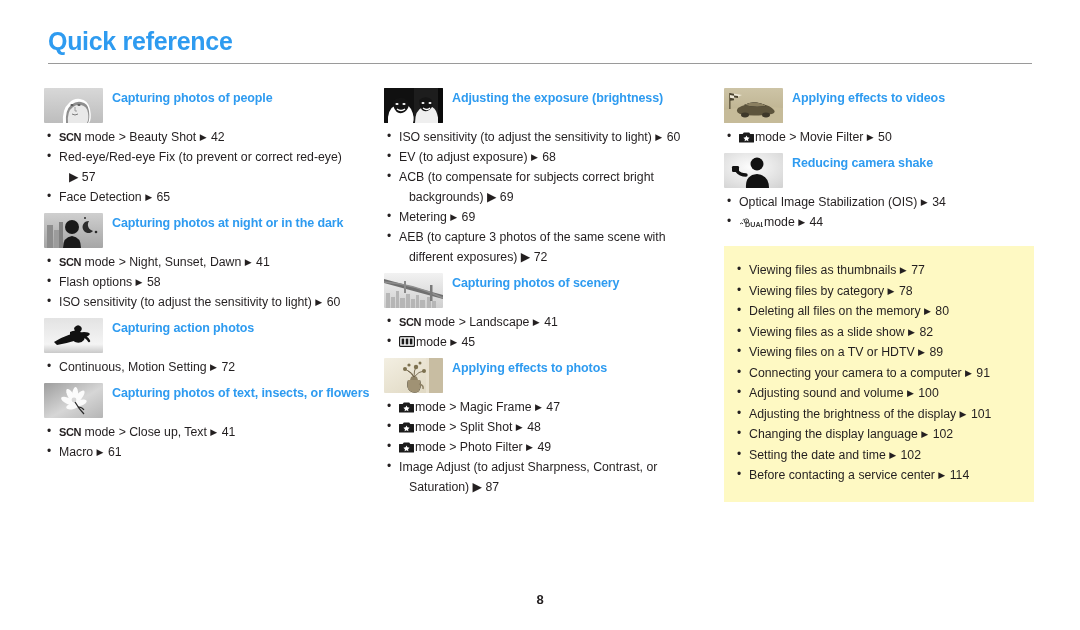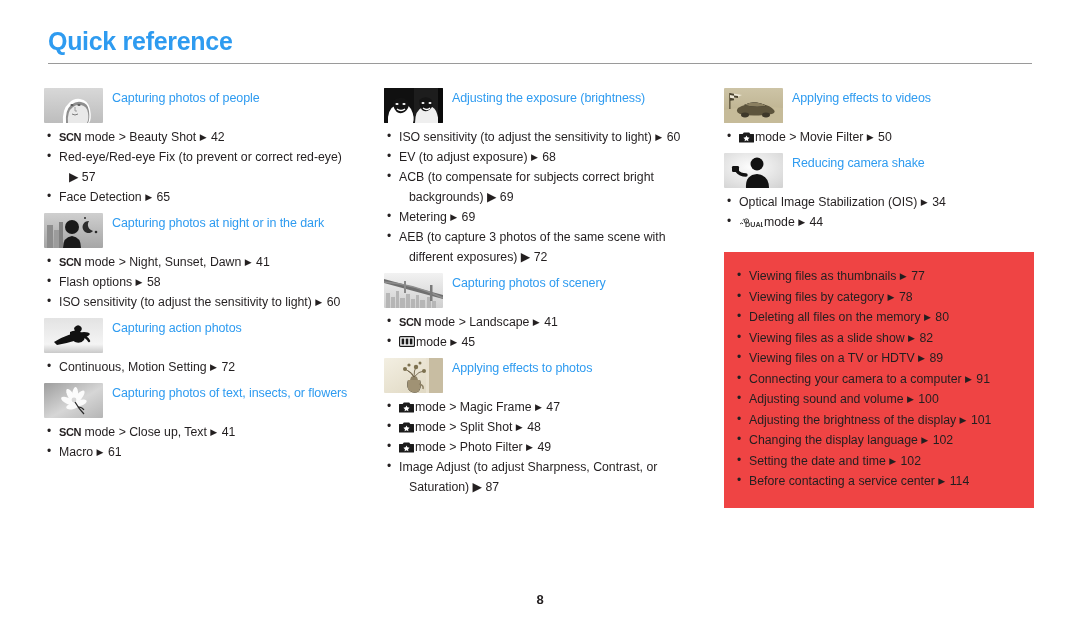--- a/index.html
+++ b/index.html
@@ -70,21 +70,21 @@
     height: 35px;
     flex: 0 0 59px;
     margin-right: 9px;
     overflow: hidden;
     position: relative;
     border-radius: 1px;
   }
   .thumb svg { display: block; width: 59px; height: 35px; }
   .sec-title {
     font-size: 12.5px;
-    font-weight: normal;
+    font-weight: bold;
     color: #2e9bf0;
     line-height: 17px;
     padding-top: 2px;
     letter-spacing: -0.1px;
     text-align: right;
   }
   
   ul.blist {
     list-style: none;
     margin: 0 0 0 2px;
@@ -137,23 +137,23 @@
   .ico-dual {
     display: inline-block;
     width: 24px;
     height: 12px;
     vertical-align: -2px;
     margin-right: 1px;
   }
 
   
   .infobox {
-    background: #ef4444;
+    background: #fef9c3;
     padding: 14px 16px 16px 10px;
-    margin-top: 20px;
+    margin-top: 14px;
     width: 310px;
     box-sizing: border-box;
   }
   .infobox ul.blist { font-size: 12.3px; line-height: 20.5px; }
 
   
   .folio {
     position: absolute;
     left: 0;
     top: 592px;

